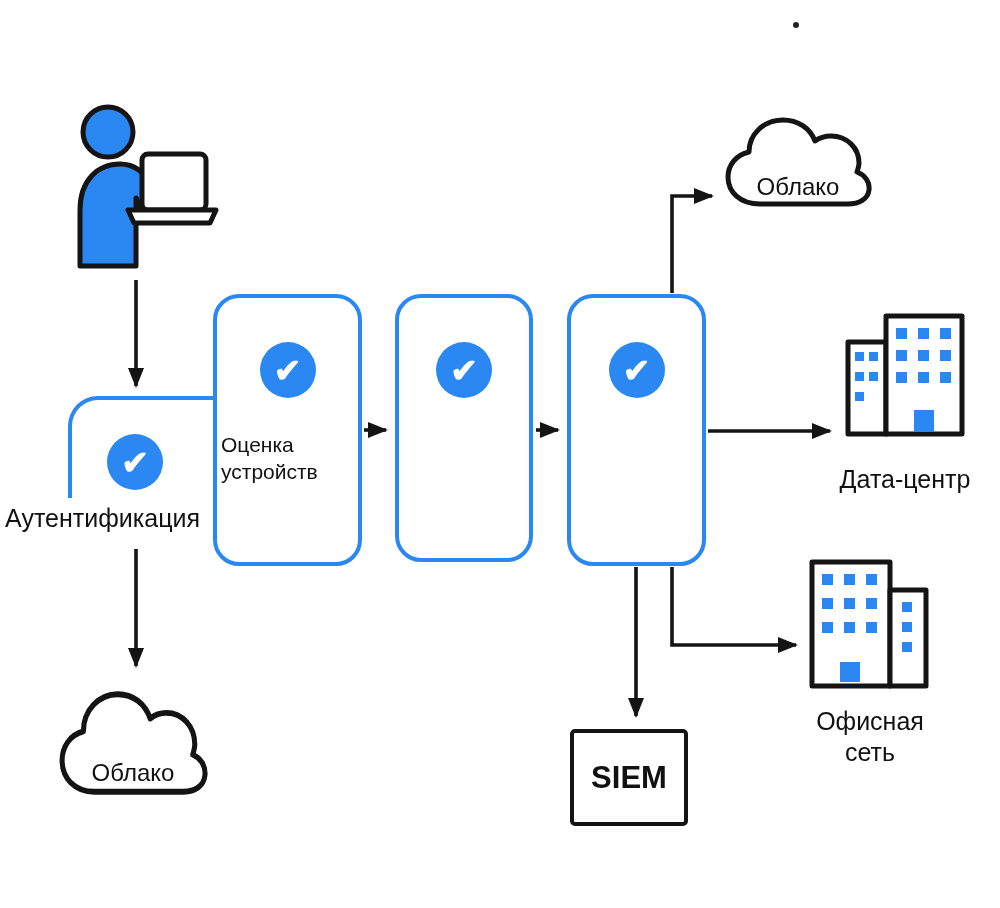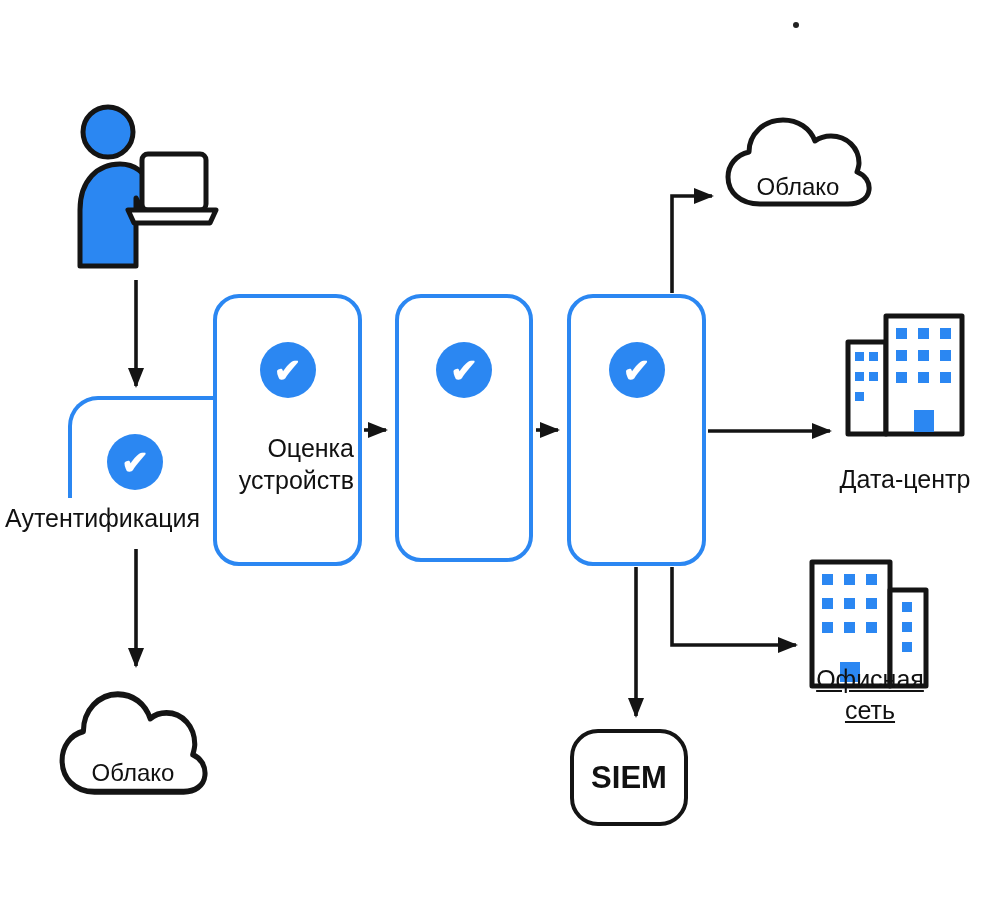--- a/index.html
+++ b/index.html
@@ -24,23 +24,23 @@
     border: 4px solid var(--accent);
     border-radius: 26px;
     display: flex;
     flex-direction: column;
     align-items: center;
     padding-top: 44px;
     box-sizing: border-box;
   }
   .flow-box .label {
     margin-top: 34px;
-    font-size: 25px;
+    font-size: 21px;
     line-height: 1.28;
-    text-align: right;
+    text-align: left;
     width: 100%;
     padding: 0 4px;
     box-sizing: border-box;
   }
 
   .check-badge {
     width: 56px;
     height: 56px;
     border-radius: 50%;
     background: var(--accent);
@@ -69,21 +69,21 @@
     text-align: center;
     font-size: 25px;
     line-height: 1.25;
   }
 
   .siem-box {
     position: absolute;
     left: 570px; top: 729px;
     width: 118px; height: 97px;
     border: 4px solid var(--line);
-    border-radius: 28px;
+    border-radius: 5px;
     background: #fff;
     display: flex;
     align-items: center;
     justify-content: center;
     font-size: 31px;
     font-weight: 700;
     box-sizing: border-box;
   }
 
   
@@ -192,21 +192,21 @@
     <rect class="window" x="38" y="42" width="11" height="11"></rect>
     <rect class="window" x="60" y="42" width="11" height="11"></rect>
     <rect class="window" x="16" y="66" width="11" height="11"></rect>
     <rect class="window" x="38" y="66" width="11" height="11"></rect>
     <rect class="window" x="60" y="66" width="11" height="11"></rect>
     <rect class="window" x="34" y="106" width="20" height="20"></rect>
     <rect class="window" x="96" y="46" width="10" height="10"></rect>
     <rect class="window" x="96" y="66" width="10" height="10"></rect>
     <rect class="window" x="96" y="86" width="10" height="10"></rect>
   </svg>
-  <div class="node-label" style="left:790px; top:664px; width:160px;text-decoration:underline;">Офисная сеть</div>
+  <div class="node-label" style="left:790px; top:706px; width:160px;">Офисная сеть</div>
 
   <div class="siem-box">
     <span>SIEM</span>
   </div>
 
   <svg class="abs" style="left:54px; top:678px;" width="158" height="130" viewBox="0 0 156 112" preserveAspectRatio="none">
     <path class="stroke-shape" d="M40 98 C20 98 8 86 8 71 C8 59 16 49 29 46 C29 28 44 14 63 14 C78 14 90 22 95 35 C99 32 105 30 111 30 C127 30 139 42 139 57 C139 60 138 63 137 66 C145 69 150 76 149 84 C148 93 139 98 128 98 Z"></path>
   </svg>
   <div class="node-label" style="left:54px; top:758px; width:158px; font-size:24px;">Облако</div>
 

